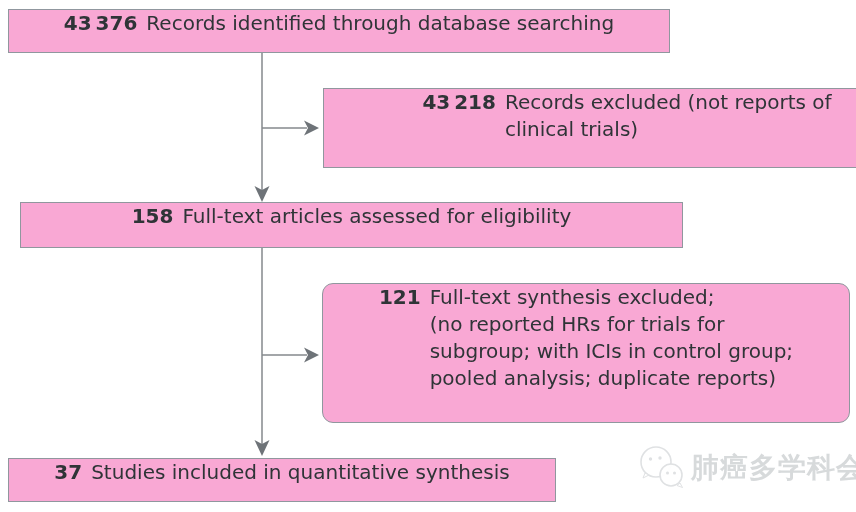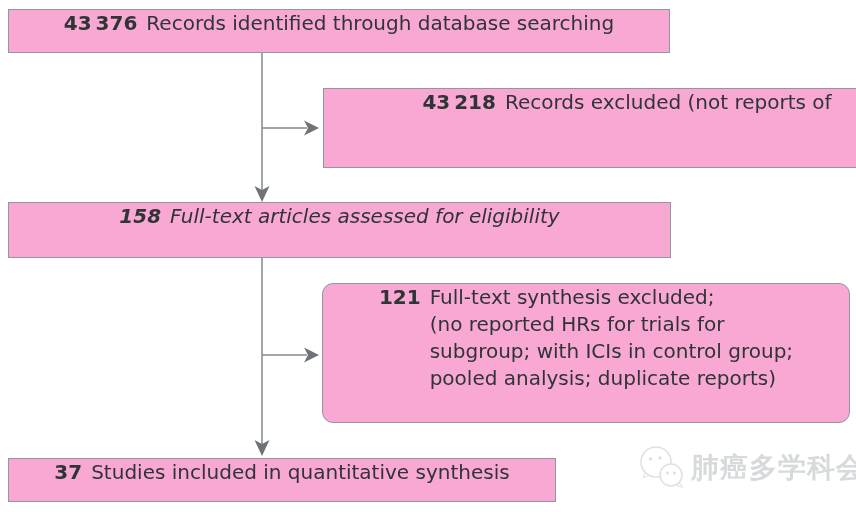--- a/index.html
+++ b/index.html
@@ -88,25 +88,26 @@
         <div>Records identified through database searching</div>
       </div>
     </div>
   </div>
 
   <div class="flow-box" style="left:323px; top:88px; width:608px; height:80px;">
     <div class="box-content">
       <span class="box-num">43 218</span>
       <div class="box-lines">
         <div>Records excluded (not reports of</div>
+        <div>clinical trials)</div>
       </div>
     </div>
   </div>
 
-  <div class="flow-box" style="left:8px; top:202px; width:663px; height:56px;font-style:italic;">
+  <div class="flow-box" style="left:20px; top:202px; width:663px; height:46px;">
     <div class="box-content">
       <span class="box-num">158</span>
       <div class="box-lines">
         <div>Full-text articles assessed for eligibility</div>
       </div>
     </div>
   </div>
 
   <div class="flow-box" style="left:322px; top:283px; width:528px; height:140px;border-radius:11px;">
     <div class="box-content">

